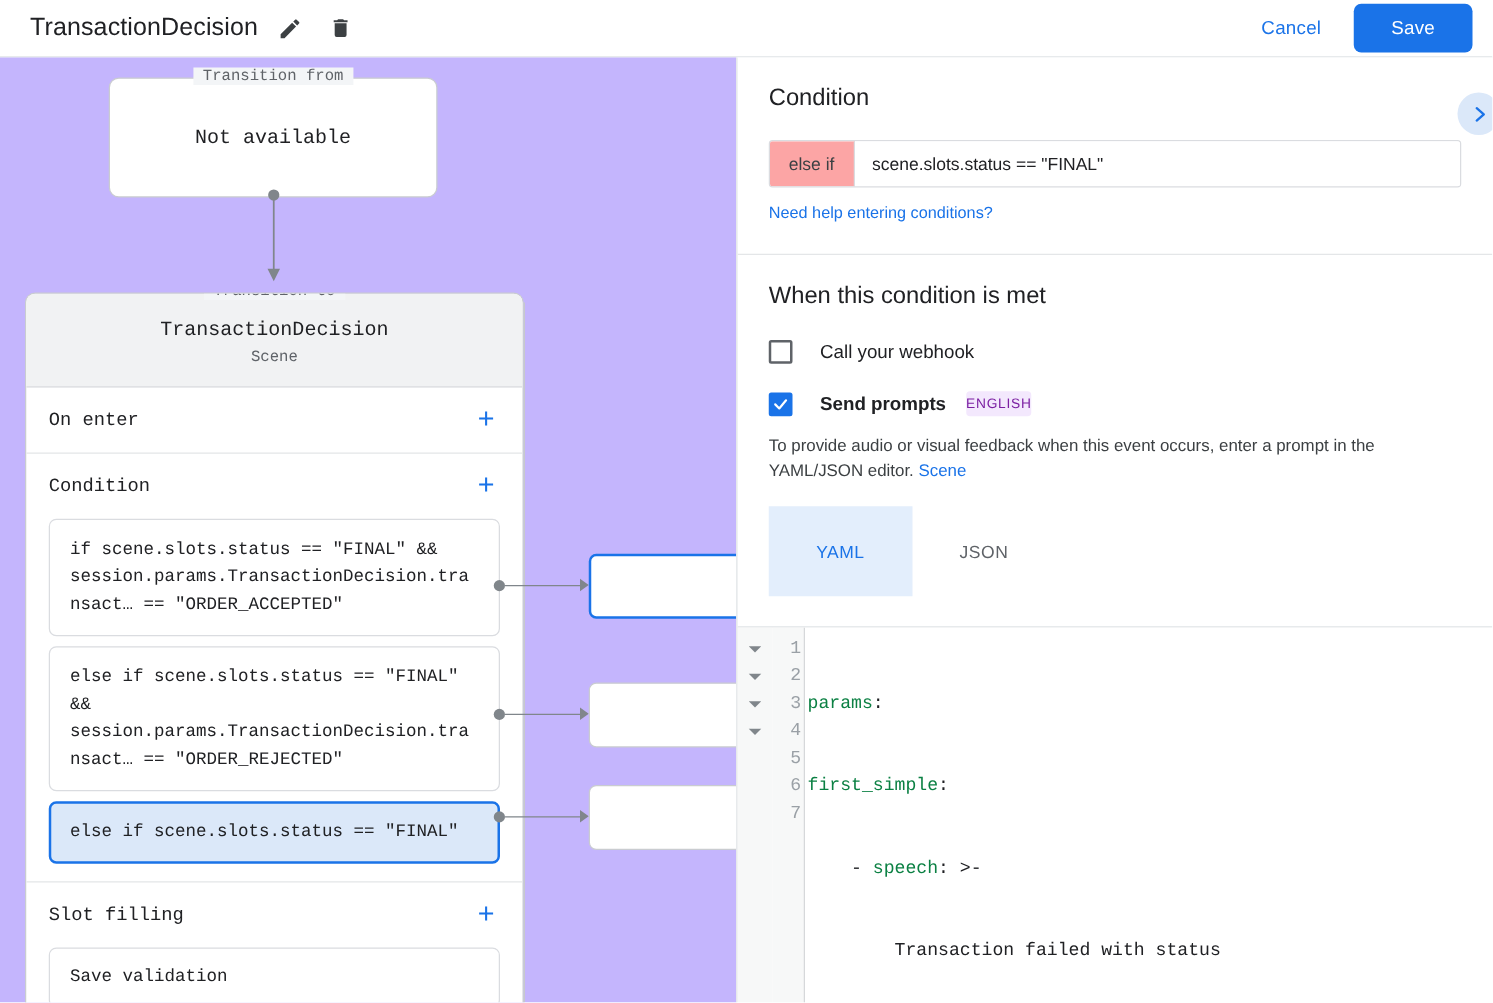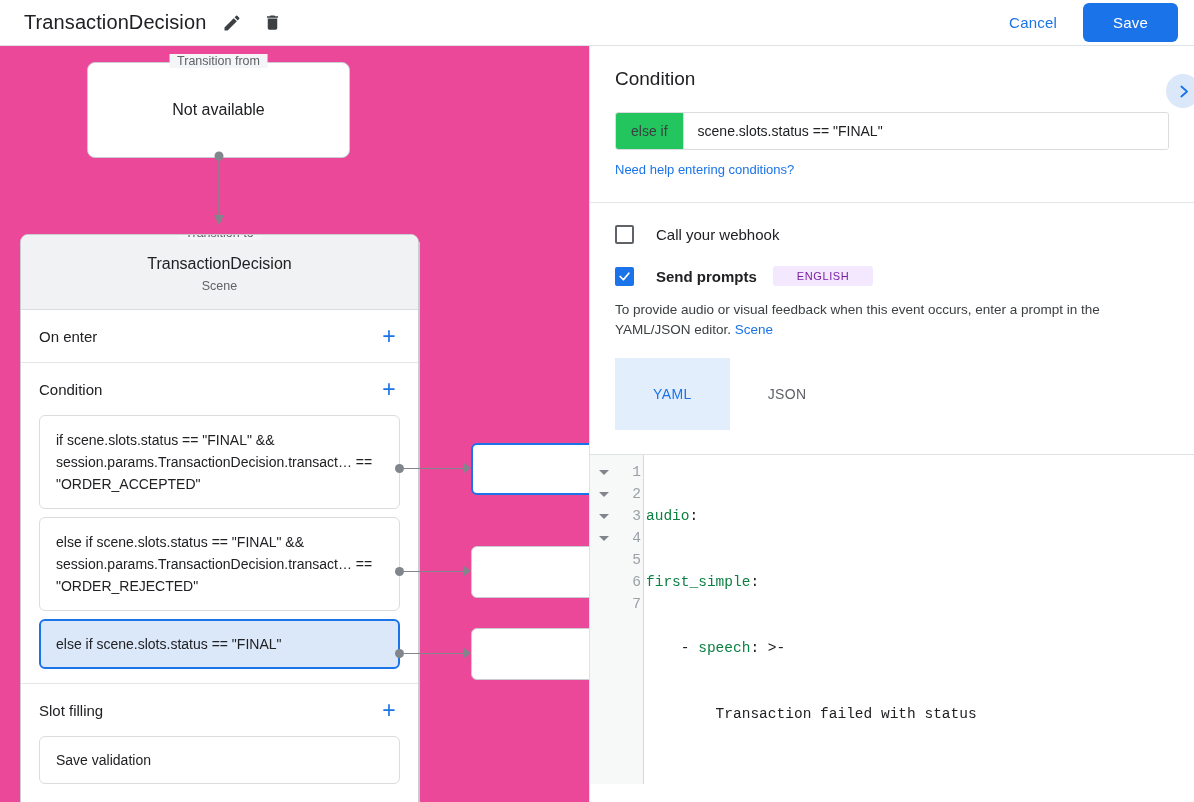--- a/index.html
+++ b/index.html
@@ -36,21 +36,21 @@
   .btn-save {
     background: #1a73e8; color: #ffffff; font-size: 15px;
     border: none; border-radius: 6px; padding: 11px 30px;
     margin-left: 10px; cursor: pointer; letter-spacing: .2px;
     font-family: inherit;
   }
 
   
   .canvas {
     position: absolute; left: 0; top: 46px; width: 589px; height: 756px;
-    background: #ec4899; overflow: hidden;
+    background: #c4b5fd; overflow: hidden; font-family: Liberation Mono, monospace;
   }
   .fieldset {
     position: absolute;
     border: 1px solid #c9ccd0; border-radius: 8px;
     background: #ffffff;
   }
   .fieldset-legend {
     position: absolute; top: -9px; left: 50%; transform: translateX(-50%);
     background: #f3f5f7; padding: 0 8px;
     font-size: 12.5px; color: #5f6368; white-space: nowrap;
@@ -144,21 +144,21 @@
     background: #dbe8f9; display: flex; align-items: center;
     justify-content: center; cursor: pointer;
   }
 
   .cond-input-row {
     display: flex; margin-top: 22px;
     border: 1px solid #dadce0; border-radius: 3px; overflow: hidden;
     height: 38px;
   }
   .cond-prefix {
-    background: #22c55e; border-right: 1px solid #dadce0;
+    background: #fca5a5; border-right: 1px solid #dadce0;
     display: flex; align-items: center; padding: 0 15px;
     font-size: 14px; color: #3c4043; white-space: nowrap;
   }
   .cond-input {
     flex: 1; border: none; outline: none; padding: 0 14px;
     font-size: 14px; color: #202124; font-family: inherit;
     background: #ffffff;
   }
   .help-link {
     display: inline-block; margin-top: 12px;
@@ -174,21 +174,21 @@
   .checkbox.checked {
     background: #1a73e8; border-color: #1a73e8;
     display: flex; align-items: center; justify-content: center;
   }
   .check-label {
     margin-left: 22px; font-size: 15px; color: #202124;
   }
   .check-label.bold { font-weight: bold; }
   .lang-badge {
     margin-left: 16px; background: #f3e8fd; color: #7b1fa2;
-    font-size: 11px; letter-spacing: .6px; padding: 4px 24px;
+    font-size: 11px; letter-spacing: .6px; padding: 4px 0;
     border-radius: 3px;
   }
   .hint {
     font-size: 13.5px; color: #3c4043; line-height: 20px;
     margin-top: -8px; margin-bottom: 18px;
   }
   .hint a { color: #1a73e8; text-decoration: none; cursor: pointer; }
 
   .tabs { display: flex; margin-bottom: 0; }
   .tab {
@@ -337,20 +337,21 @@
 
       <div class="cond-input-row">
         <div class="cond-prefix">else if</div>
         <input class="cond-input" type="text" value="scene.slots.status == &quot;FINAL&quot;" style="">
       </div>
 
       <a class="help-link">Need help entering conditions?</a>
     </div>
 
     <div class="panel-sec nb">
+      <div class="met-title">When this condition is met</div>
 
       <div class="check-row">
         <div class="checkbox"></div>
         <div class="check-label">Call your webhook</div>
       </div>
 
       <div class="check-row">
         <div class="checkbox checked">
           <svg width="13" height="13" viewBox="0 0 24 24" fill="none" stroke="#ffffff" stroke-width="3.2" stroke-linecap="round" stroke-linejoin="round">
             <polyline points="4,12 10,18 20,6"></polyline>
@@ -394,21 +395,21 @@
         <div class="ln">1</div>
         <div class="ln">2</div>
         <div class="ln">3</div>
         <div class="ln">4</div>
         <div class="ln">5</div>
         <div class="ln">6</div>
         <div class="ln">7</div>
       </div>
 
       <div class="ed-code">
-        <div class="cl"><span class="p"></span><span class="k">audio</span><span class="p">:</span></div>
+        <div class="cl"><span class="p"></span><span class="k">params</span><span class="p">:</span></div>
         <div class="cl"><span class="p"></span><span class="k">first_simple</span><span class="p">:</span></div>
         <div class="cl"><span class="p">    - </span><span class="k">speech</span><span class="p">: &gt;-</span></div>
         <div class="cl"><span class="p">        Transaction failed with status</span></div>
         
         
       </div>
     </div>
   </div>
 </div>
 

